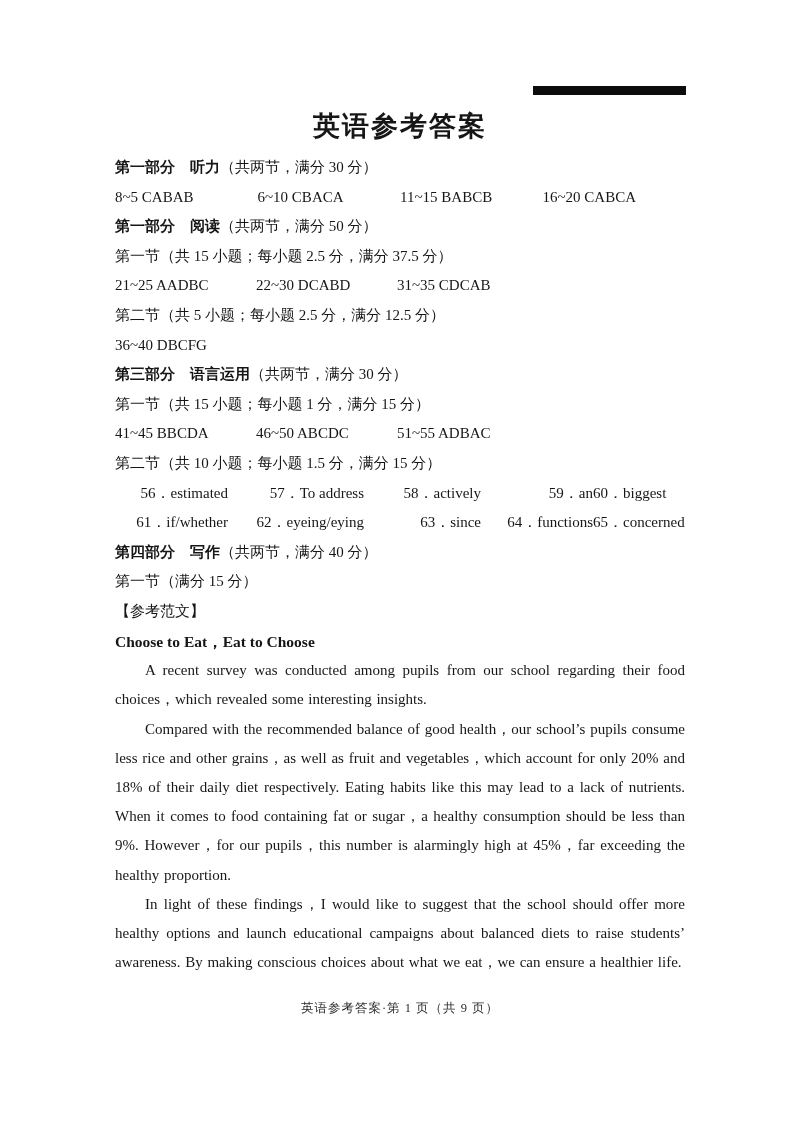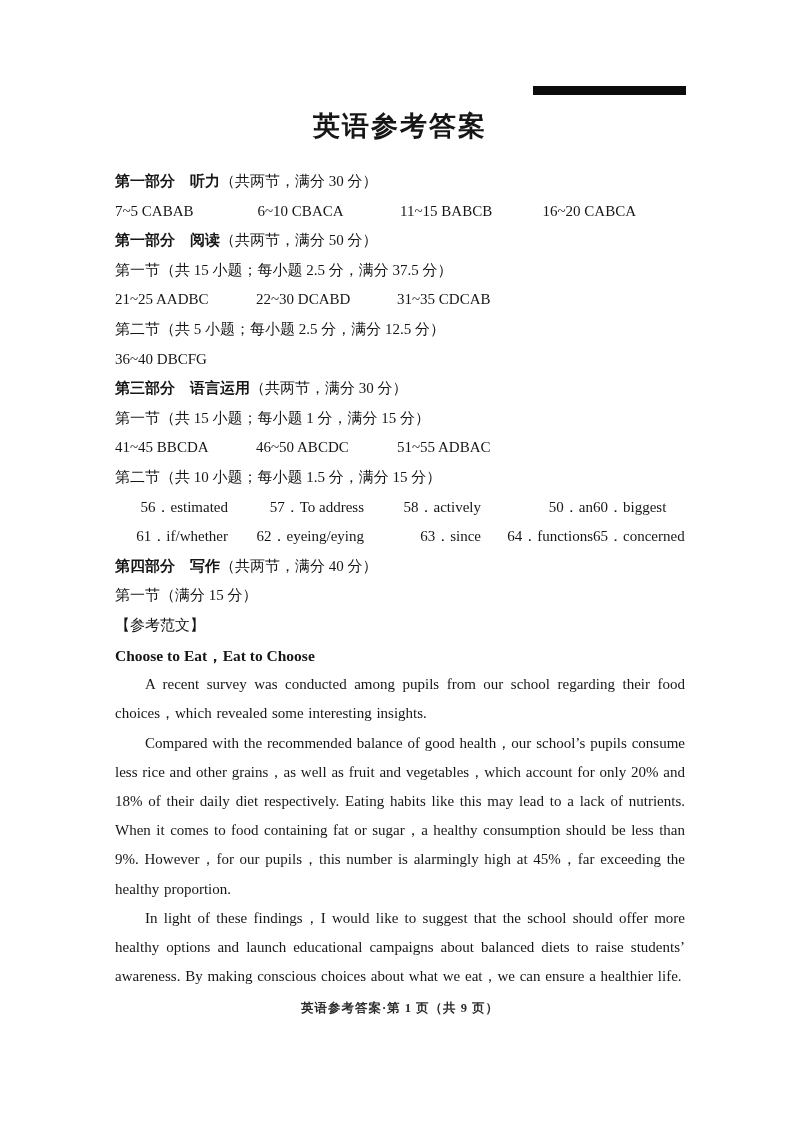--- a/index.html
+++ b/index.html
@@ -32,21 +32,21 @@
   }
   .title {
     margin: 110px 0 0 0;
     text-align: center;
     font-size: 27px;
     font-weight: bold;
     letter-spacing: 2px;
     line-height: 32px;
   }
   .ak {
-    margin-top: 25px;
+    margin-top: 11px;
   }
   .akline {
     font-size: 15px;
     line-height: 29.6px;
     white-space: nowrap;
   }
   .bold { font-weight: bold; }
   .row4 span { display: inline-block; width: 142.5px; }
   .row3 span { display: inline-block; width: 141px; }
   .row5 span { display: inline-block; text-align: right; }
@@ -71,40 +71,39 @@
   }
   .footer {
     position: absolute;
     left: 0;
     right: 0;
     top: 1000px;
     text-align: center;
     font-size: 12.5px;
     color: #2b2b2b;
     letter-spacing: 1px;
-    font-weight: bold;
   }
 </style>
 </head>
 <body>
 
 <div class="page">
 
   <div class="topbar"></div>
 
   <div class="content">
 
     <h1 class="title">英语参考答案</h1>
 
     <div class="ak">
 
       <div class="akline"><span class="bold">第一部分　听力</span><span>（共两节，满分 30 分）</span></div>
 
       <div class="akline row4">
-        <span>7~5 CABAB</span><span>6~10 CBACA</span><span>11~15 BABCB</span><span>16~20 CABCA</span>
+        <span>8~5 CABAB</span><span>6~10 CBACA</span><span>11~15 BABCB</span><span>16~20 CABCA</span>
       </div>
 
       <div class="akline"><span class="bold">第一部分　阅读</span><span>（共两节，满分 50 分）</span></div>
 
       <div class="akline">第一节（共 15 小题；每小题 2.5 分，满分 37.5 分）</div>
 
       <div class="akline row3">
         <span>21~25 AADBC</span><span>22~30 DCABD</span><span>31~35 CDCAB</span>
       </div>
 
@@ -116,21 +115,21 @@
 
       <div class="akline">第一节（共 15 小题；每小题 1 分，满分 15 分）</div>
 
       <div class="akline row3">
         <span>41~45 BBCDA</span><span>46~50 ABCDC</span><span>51~55 ADBAC</span>
       </div>
 
       <div class="akline">第二节（共 10 小题；每小题 1.5 分，满分 15 分）</div>
 
       <div class="akline row5">
-        <span class="c0">56．estimated</span><span class="c1">57．To address</span><span class="c2">58．actively</span><span class="c3">50．an</span><span>60．biggest</span>
+        <span class="c0">56．estimated</span><span class="c1">57．To address</span><span class="c2">58．actively</span><span class="c3">59．an</span><span>60．biggest</span>
       </div>
 
       <div class="akline row5">
         <span class="c0">61．if/whether</span><span class="c1">62．eyeing/eying</span><span class="c2">63．since</span><span class="c3">64．functions</span><span>65．concerned</span>
       </div>
 
       <div class="akline"><span class="bold">第四部分　写作</span><span>（共两节，满分 40 分）</span></div>
 
       <div class="akline">第一节（满分 15 分）</div>
 

